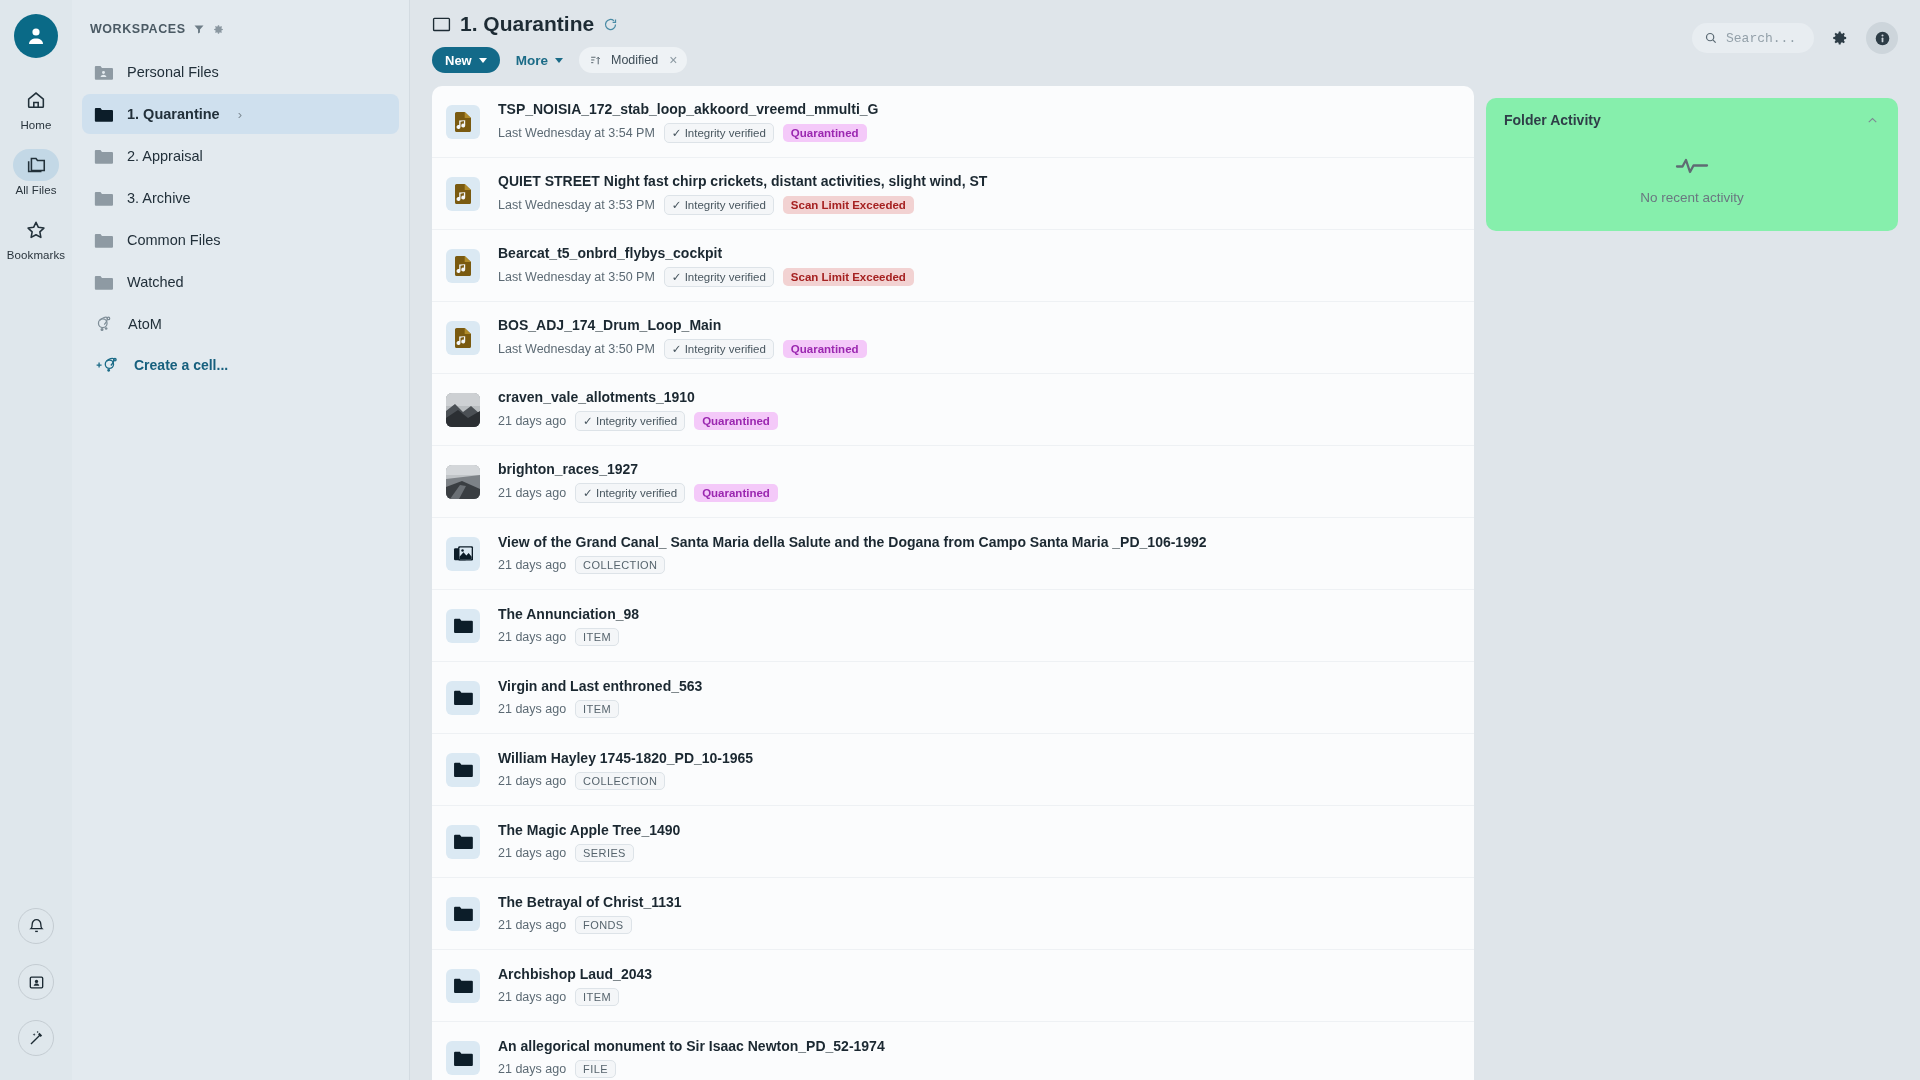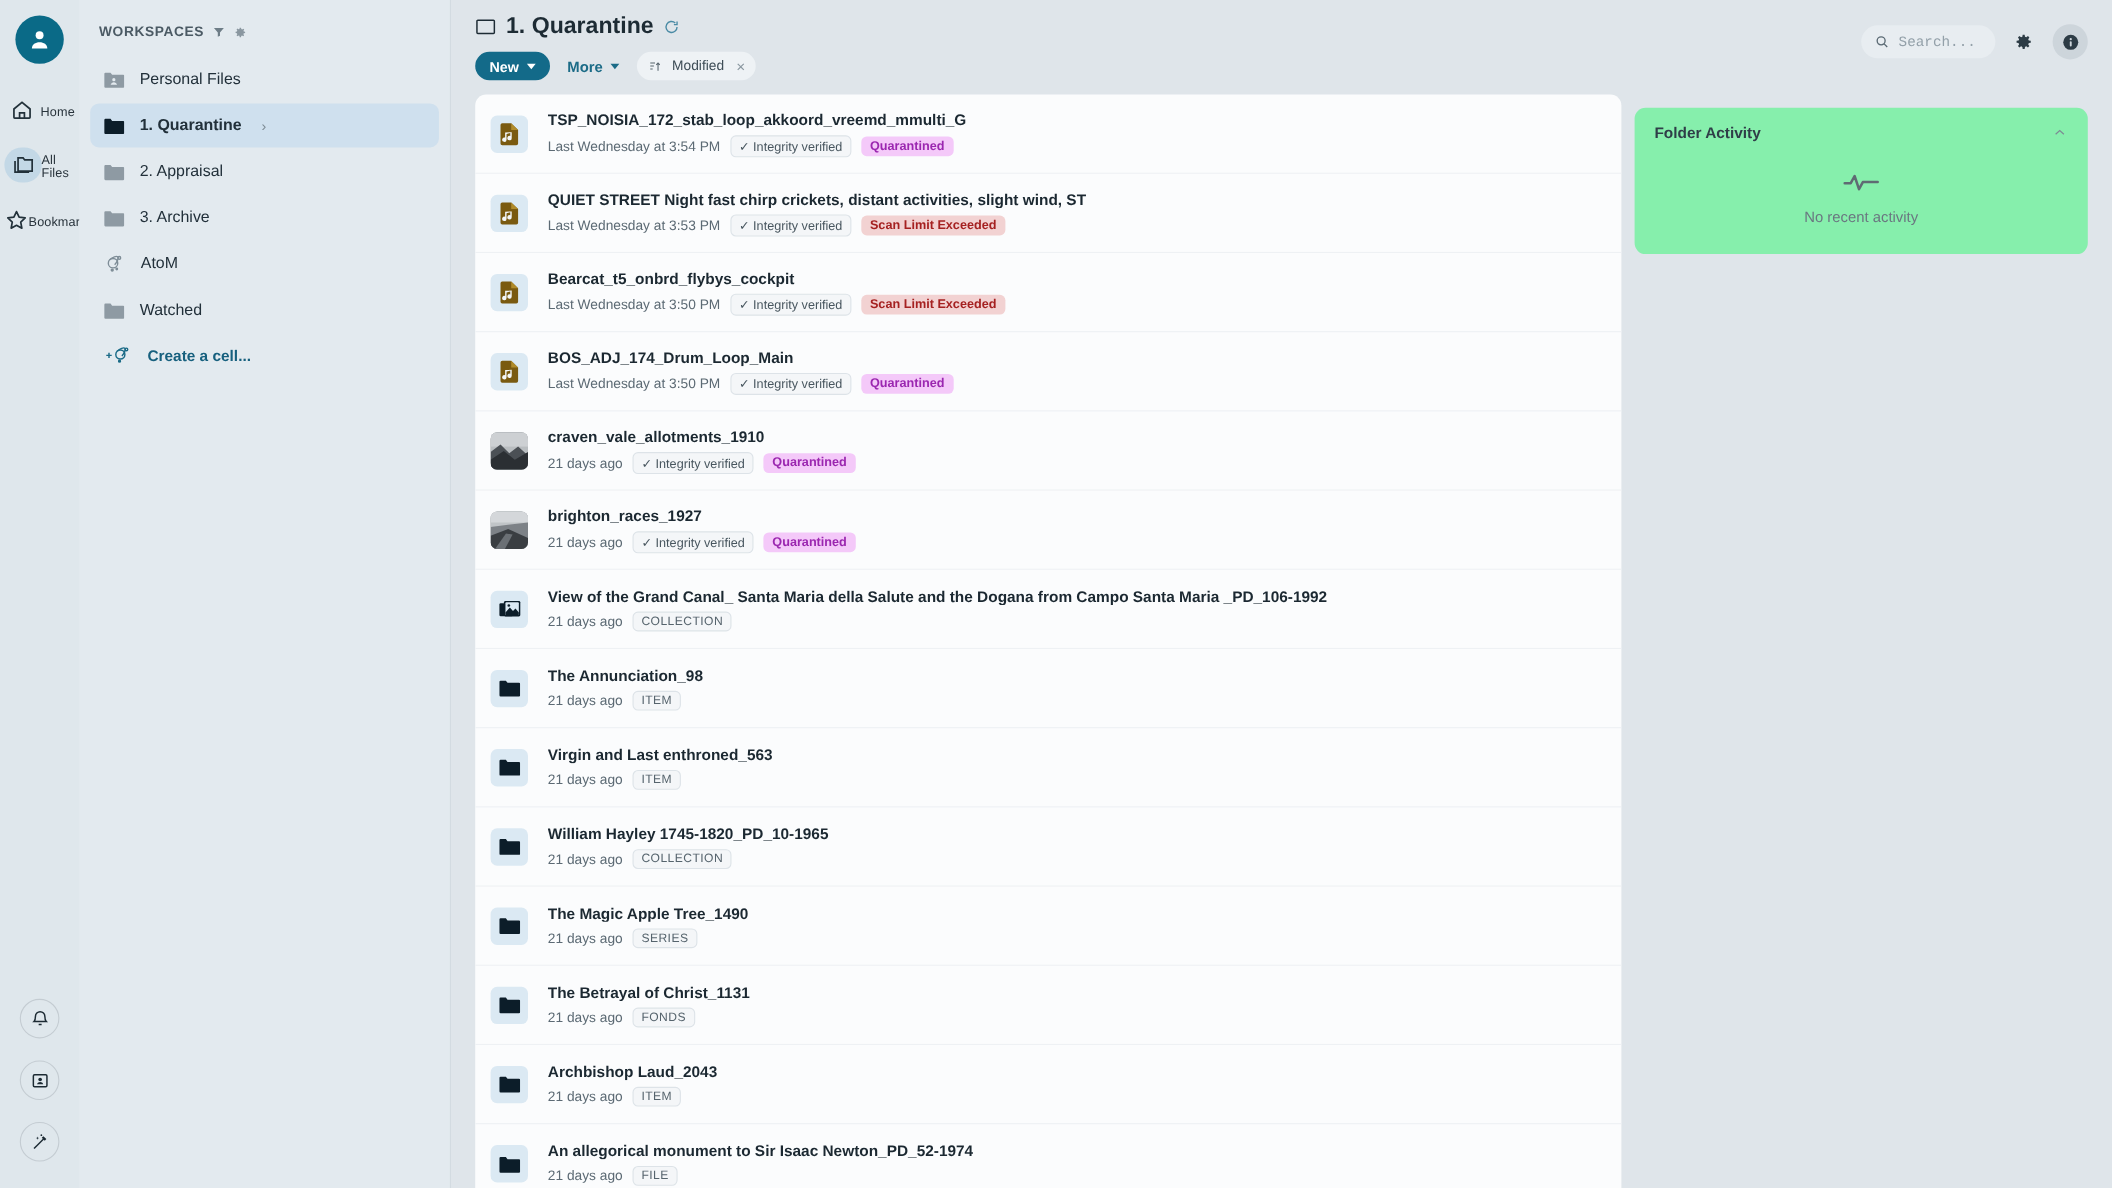--- a/index.html
+++ b/index.html
@@ -20,21 +20,21 @@
     position: relative;
   }
   .avatar {
     width: 44px; height: 44px; border-radius: 50%;
     background: #0a6a87;
     display: flex; align-items: center; justify-content: center;
     margin-bottom: 26px;
   }
   .rail-item {
     width: 64px; margin-bottom: 18px;
-    display: flex; flex-direction: row; align-items: center;
+    display: flex; flex-direction: column; align-items: center;
     cursor: pointer;
   }
   .rail-icon-wrap {
     width: 46px; height: 32px; border-radius: 16px;
     display: flex; align-items: center; justify-content: center;
   }
   .rail-item.active .rail-icon-wrap { background: #c3d8e6; }
   .rail-label {
     font-size: 11.5px; color: #29343c; margin-top: 3px; letter-spacing: .1px;
   }
@@ -290,37 +290,43 @@
         <span class="tree-label">2. Appraisal</span>
       </div>
 
       <div class="tree-item">
         <svg width="19" height="17" viewBox="0 0 22 19">
           <path d="M1 3.2a1.2 1.2 0 0 1 1.2-1.2h5.3l1.7 2.2h11.6a1.2 1.2 0 0 1 1.2 1.2v11.4a1.2 1.2 0 0 1-1.2 1.2H2.2A1.2 1.2 0 0 1 1 16.8z" fill="#8e9aa3"></path>
         </svg>
         <span class="tree-label">3. Archive</span>
       </div>
 
+      <div class="tree-item">
+        <svg width="19" height="17" viewBox="0 0 22 19">
+          <path d="M1 3.2a1.2 1.2 0 0 1 1.2-1.2h5.3l1.7 2.2h11.6a1.2 1.2 0 0 1 1.2 1.2v11.4a1.2 1.2 0 0 1-1.2 1.2H2.2A1.2 1.2 0 0 1 1 16.8z" fill="#8e9aa3"></path>
+        </svg>
+        <span class="tree-label">Common Files</span>
+      </div>
+
+      <div class="tree-item">
+        <svg width="19" height="17" viewBox="0 0 22 19">
+          <path d="M1 3.2a1.2 1.2 0 0 1 1.2-1.2h5.3l1.7 2.2h11.6a1.2 1.2 0 0 1 1.2 1.2v11.4a1.2 1.2 0 0 1-1.2 1.2H2.2A1.2 1.2 0 0 1 1 16.8z" fill="#8e9aa3"></path>
+        </svg>
+        <span class="tree-label">Watched</span>
+      </div>
 
       <div class="tree-item">
         <svg width="20" height="19" viewBox="0 0 24 23" fill="none" stroke="#7e8d97" stroke-width="1.5">
           <circle cx="10.5" cy="10" r="5.2"></circle>
           <path d="M6.9 6.3c3.2-3.2 7.6-4.4 8.7-3.3s-.1 5.5-3.3 8.7"></path>
           <circle cx="17.4" cy="4.2" r="1.5"></circle>
           <circle cx="9.6" cy="17.6" r="1.1" fill="#7e8d97"></circle>
           <circle cx="14.6" cy="16.4" r="1.6" fill="#7e8d97" stroke="none"></circle>
         </svg>
         <span class="tree-label">AtoM</span>
-      </div>
-
-      <div class="tree-item">
-        <svg width="19" height="17" viewBox="0 0 22 19">
-          <path d="M1 3.2a1.2 1.2 0 0 1 1.2-1.2h5.3l1.7 2.2h11.6a1.2 1.2 0 0 1 1.2 1.2v11.4a1.2 1.2 0 0 1-1.2 1.2H2.2A1.2 1.2 0 0 1 1 16.8z" fill="#8e9aa3"></path>
-        </svg>
-        <span class="tree-label">Watched</span>
       </div>
 
       <div class="create-cell">
         <svg width="30" height="19" viewBox="0 0 34 23" fill="none" stroke="#1b6b87" stroke-width="1.6">
           <path d="M2 11h6M5 8v6"></path>
           <circle cx="17.5" cy="10" r="5"></circle>
           <path d="M14 6.4c3.1-3.1 7.4-4.3 8.4-3.2s-.1 5.3-3.2 8.4"></path>
           <circle cx="24.2" cy="4.4" r="1.4"></circle>
           <circle cx="16.6" cy="17.4" r="1" fill="#1b6b87"></circle>
         </svg>

